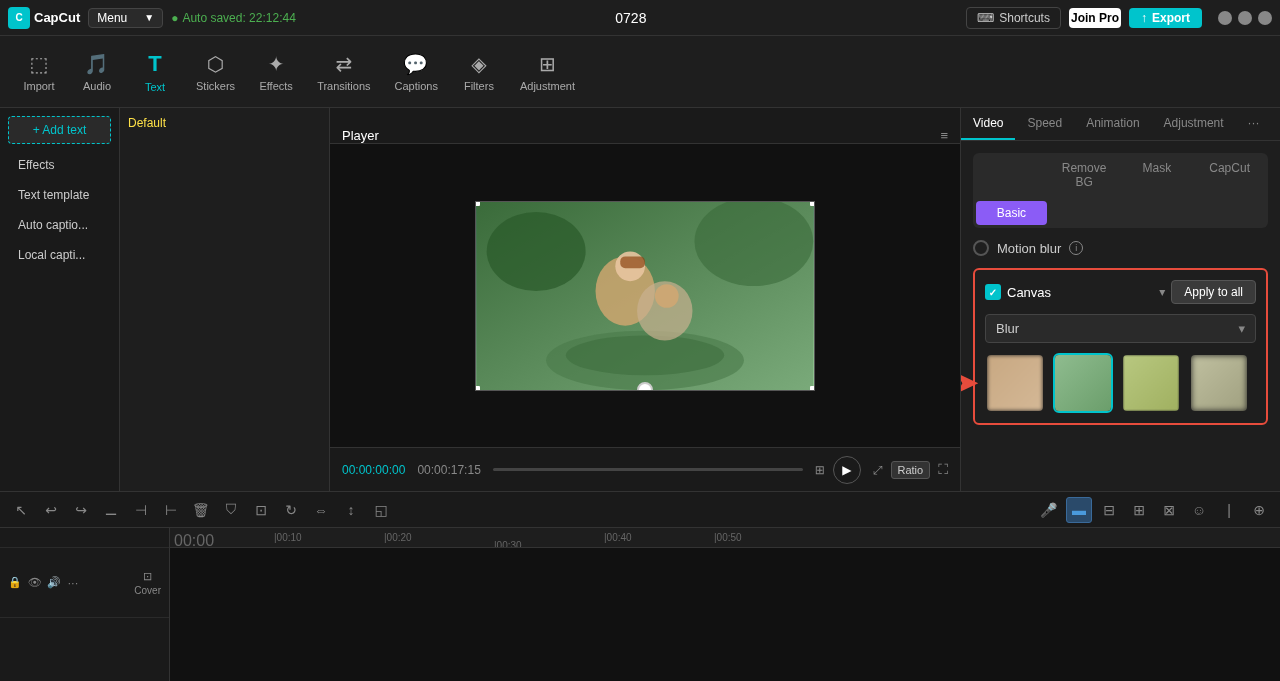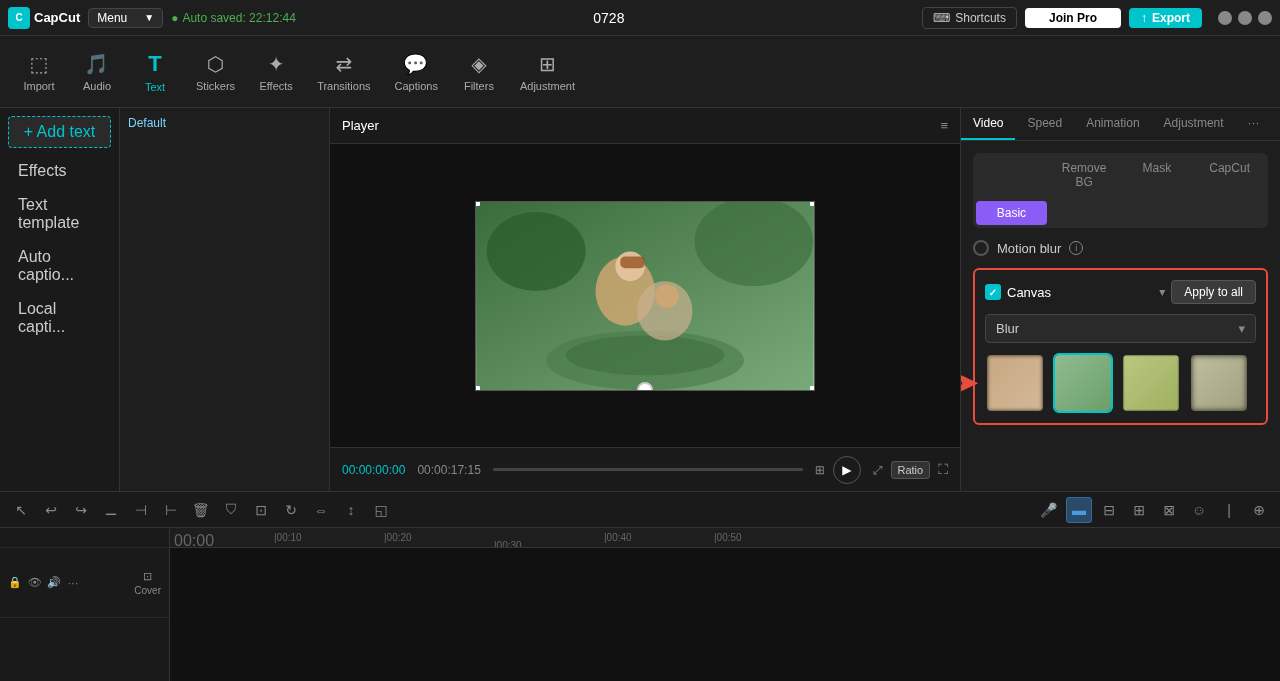--- a/index.html
+++ b/index.html
@@ -6,52 +6,52 @@
     body { width: 1280px; height: 681px; background: #1a1a1a; font-family: 'Segoe UI', Arial, sans-serif; overflow: hidden; color: #fff; font-size: 13px; }
 
     
     .top-bar { height: 36px; background: #1e1e1e; display: flex; align-items: center; padding: 0 8px; gap: 8px; border-bottom: 1px solid #333; }
     .logo { display: flex; align-items: center; gap: 4px; font-weight: bold; font-size: 13px; color: #fff; }
     .logo-icon { width: 22px; height: 22px; background: #00c4cc; border-radius: 4px; display: flex; align-items: center; justify-content: center; font-size: 10px; font-weight: bold; color: #fff; }
     .menu-btn { background: #2a2a2a; border: 1px solid #444; border-radius: 4px; color: #fff; padding: 2px 8px; cursor: pointer; font-size: 12px; display: flex; align-items: center; gap: 15px; }
     .auto-saved { color: #4CAF50; font-size: 12px; display: flex; align-items: center; gap: 4px; }
     .title-center { flex: 1; text-align: center; font-size: 14px; font-weight: 500; }
     .shortcuts-btn { background: transparent; border: 1px solid #444; border-radius: 4px; color: #ccc; padding: 3px 10px; cursor: pointer; font-size: 12px; display: flex; align-items: center; gap: 5px; }
-    .join-pro-btn { background: #fff; border: none; border-radius: 4px; color: #000; padding: 3px 24px; cursor: pointer; font-size: 12px; font-weight: 600; text-align: right; }
+    .join-pro-btn { background: #fff; border: none; border-radius: 4px; color: #000; padding: 3px 2px; cursor: pointer; font-size: 12px; font-weight: 600; text-align: right; }
     .export-btn { background: #00c4cc; border: none; border-radius: 4px; color: #fff; padding: 3px 12px; cursor: pointer; font-size: 12px; font-weight: 600; display: flex; align-items: center; gap: 5px; }
     .win-controls { display: flex; gap: 6px; margin-left: 8px; }
     .win-btn { width: 14px; height: 14px; border-radius: 50%; border: none; cursor: pointer; }
     .win-min { background: #888; }
     .win-max { background: #888; }
     .win-close { background: #888; }
 
     
     .toolbar { height: 72px; background: #1e1e1e; display: flex; align-items: center; padding: 0 12px; gap: 4px; border-bottom: 1px solid #333; }
     .tool-item { display: flex; flex-direction: column; align-items: center; justify-content: center; padding: 6px 10px; cursor: pointer; border-radius: 6px; gap: 4px; min-width: 54px; color: #aaa; font-size: 11px; }
     .tool-item.active { color: #00c4cc; }
     .tool-icon { font-size: 20px; }
     .tool-label { font-size: 11px; }
 
     
     .main { display: flex; height: calc(681px - 36px - 72px - 190px); }
 
     
     .left-panel { width: 120px; background: #1a1a1a; border-right: 1px solid #333; padding: 8px; display: flex; flex-direction: column; gap: 4px; }
-    .left-btn { background: transparent; border: none; color: #ccc; padding: 6px 10px; cursor: pointer; border-radius: 4px; text-align: left; font-size: 16px; width: 100%; }
+    .left-btn { background: transparent; border: none; color: #ccc; padding: 6px 10px; cursor: pointer; border-radius: 4px; text-align: left; font-size: 12px; width: 100%; }
     .left-btn.add-text { background: #2a2a2a; color: #00c4cc; border: 1px dashed #00c4cc; text-align: center; margin-bottom: 4px; }
 
     
     .text-panel { width: 210px; background: #1e1e1e; border-right: 1px solid #333; padding: 8px; overflow-y: auto; }
-    .text-panel-section { font-size: 12px; color: #7dd3fc; margin-bottom: 8px; }
+    .text-panel-section { font-size: 12px; color: #fde047; margin-bottom: 8px; }
     .text-card { background: #2a2a2a; border-radius: 6px; width: 80px; height: 80px; display: flex; align-items: center; justify-content: center; cursor: pointer; border: 2px solid transparent; }
     .text-card-label { font-size: 12px; color: #ccc; text-align: center; }
 
     
     .player-area { flex: 1; background: #1a1a1a; display: flex; flex-direction: column; }
-    .player-header { height: 36px; display: flex; align-items: center; padding: 0 12px; justify-content: space-between; border-bottom: 1px solid #333; }
+    .player-header { height: 36px; display: flex; align-items: flex-end; padding: 0 12px; justify-content: space-between; border-bottom: 1px solid #333; }
     .player-content { flex: 1; display: flex; align-items: center; justify-content: center; background: #111; position: relative; }
     .video-frame { width: 340px; height: 190px; background: #222; position: relative; border: 1px solid #555; overflow: hidden; }
     .video-overlay-img { width: 100%; height: 100%; object-fit: cover; background: linear-gradient(160deg, #3a6b4a 0%, #5a8a6a 40%, #7aaa7a 70%, #9acc9a 100%); }
     .corner-handle { width: 8px; height: 8px; background: #fff; position: absolute; border-radius: 1px; }
     .corner-tl { top: -4px; left: -4px; }
     .corner-tr { top: -4px; right: -4px; }
     .corner-bl { bottom: -4px; left: -4px; }
     .corner-br { bottom: -4px; right: -4px; }
     .center-handle { width: 16px; height: 16px; background: #fff; border-radius: 50%; position: absolute; bottom: -8px; left: 50%; transform: translateX(-50%); border: 2px solid #ccc; }
     .player-controls { height: 44px; display: flex; align-items: center; padding: 0 12px; gap: 12px; border-top: 1px solid #333; }

